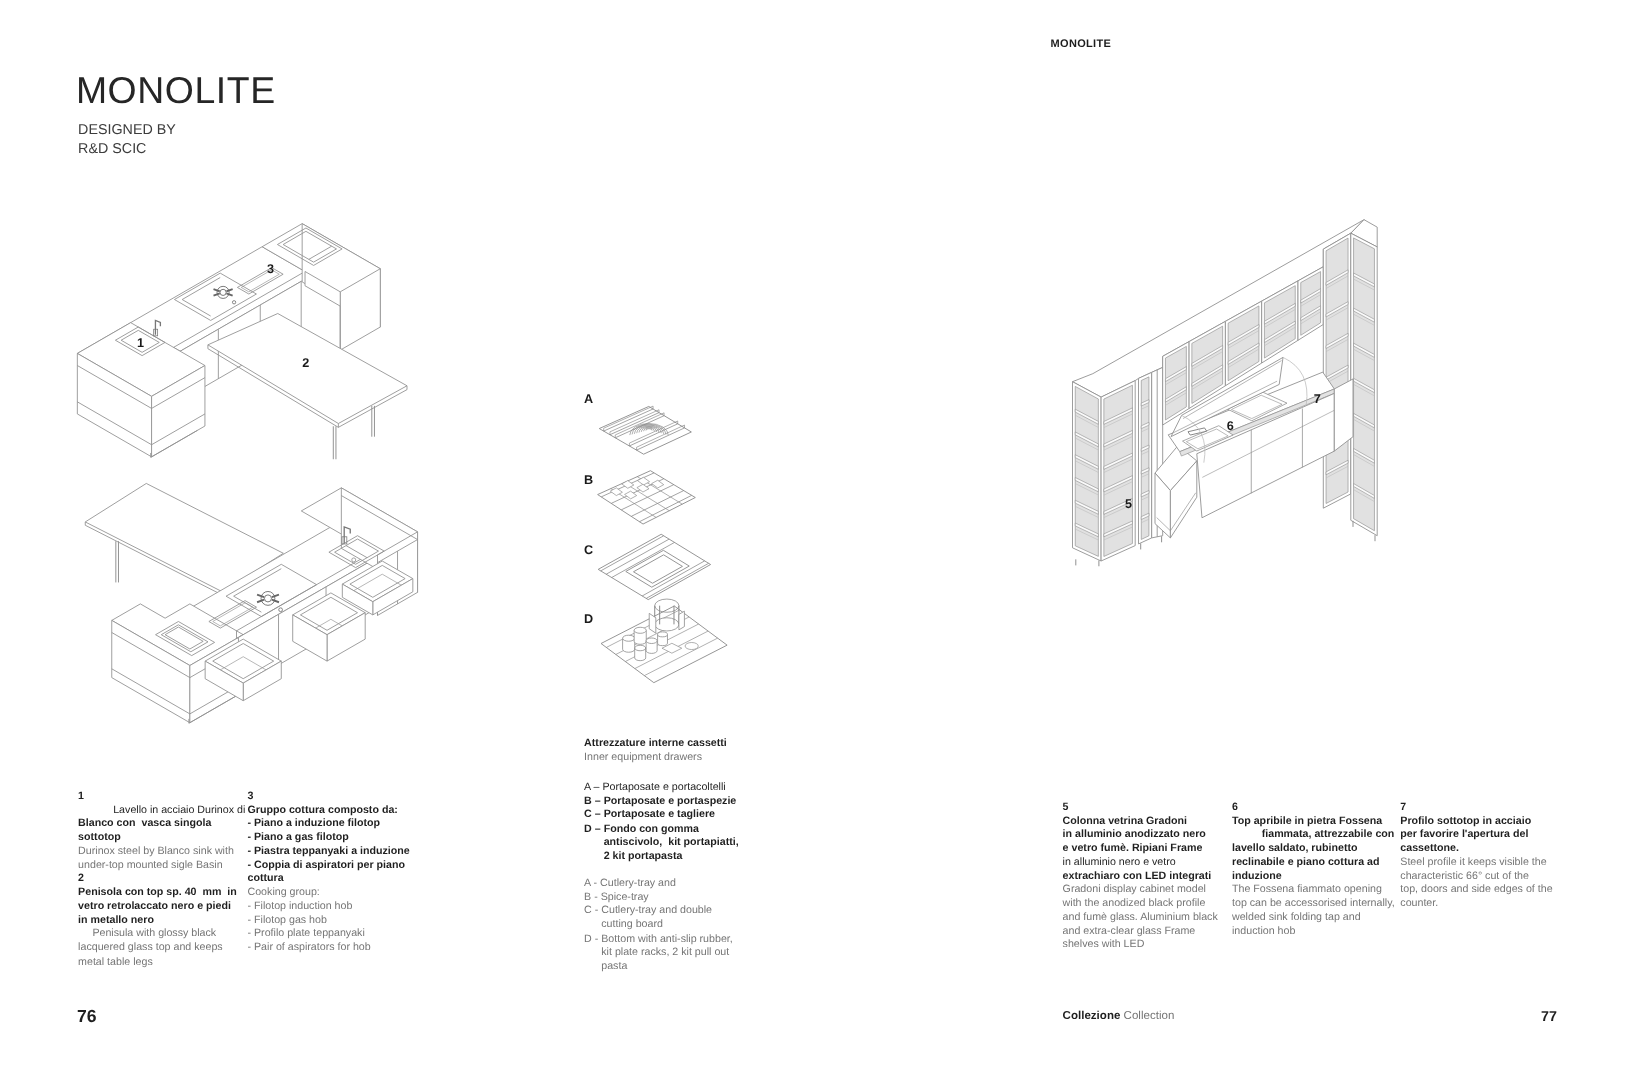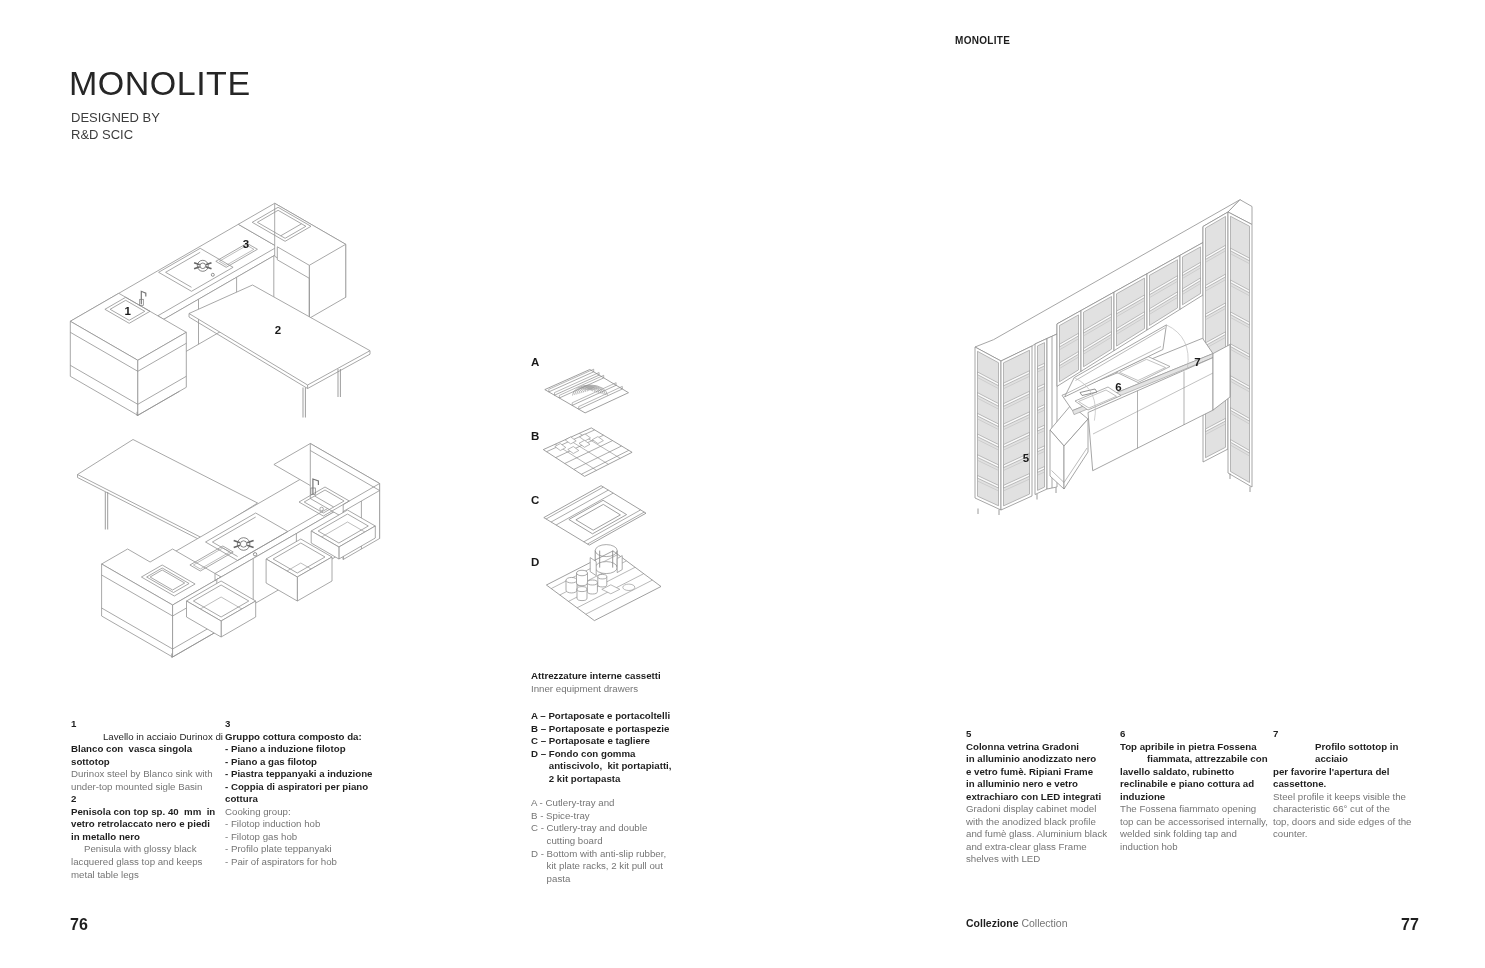--- a/index.html
+++ b/index.html
@@ -444,42 +444,42 @@
     <div style="color:#757575;">- Filotop induction hob</div>
     <div style="color:#757575;">- Filotop gas hob</div>
     <div style="color:#757575;">- Profilo plate teppanyaki</div>
     <div style="color:#757575;">- Pair of aspirators for hob</div>
   </div>
 
 <div style="position:absolute;left:531px;top:670px;width:162px;font-size:9.7px;line-height:12.55px;">
     <div style="font-weight:bold;color:#1f1f1f;">Attrezzature interne cassetti</div>
     <div style="color:#757575;">Inner equipment drawers</div>
     <div style="height:15px;"></div>
-    <div style="font-weight:bold;color:#1f1f1f;">A – Portaposate e portacoltelli</div>
+    <div style="font-weight:normal;color:#1f1f1f;">A – Portaposate e portacoltelli</div>
     <div style="font-weight:bold;color:#1f1f1f;">B – Portaposate e portaspezie</div>
     <div style="font-weight:bold;color:#1f1f1f;">C – Portaposate e tagliere</div>
     <div style="font-weight:bold;color:#1f1f1f;">D – Fondo con gomma</div>
     <div style="font-weight:bold;color:#1f1f1f;"><span style="visibility:hidden">D – </span>antiscivolo,&nbsp; kit portapiatti,</div>
     <div style="font-weight:bold;color:#1f1f1f;"><span style="visibility:hidden">D – </span>2 kit portapasta</div>
     <div style="height:12px;"></div>
     <div style="color:#757575;">A - Cutlery-tray and</div>
     <div style="color:#757575;">B - Spice-tray</div>
     <div style="color:#757575;">C - Cutlery-tray and double</div>
     <div style="color:#757575;"><span style="visibility:hidden">C - </span>cutting board</div>
     <div style="color:#757575;">D - Bottom with anti-slip rubber,</div>
     <div style="color:#757575;"><span style="visibility:hidden">D - </span>kit plate racks, 2 kit pull out</div>
     <div style="color:#757575;"><span style="visibility:hidden">D - </span>pasta</div>
   </div>
 
 <div style="position:absolute;left:966px;top:728px;width:152px;font-size:9.7px;line-height:12.55px;">
     <div style="font-weight:bold;color:#1f1f1f;">5</div>
     <div style="font-weight:bold;color:#1f1f1f;">Colonna vetrina Gradoni</div>
     <div style="font-weight:bold;color:#1f1f1f;">in alluminio anodizzato nero</div>
     <div style="font-weight:bold;color:#1f1f1f;">e vetro fumè. Ripiani Frame</div>
-    <div style="font-weight:bold;color:#1f1f1f;">in alluminio nero e vetro</div>
+    <div style="font-weight:normal;color:#1f1f1f;">in alluminio nero e vetro</div>
     <div style="font-weight:bold;color:#1f1f1f;">extrachiaro con LED integrati</div>
     <div style="color:#757575;">Gradoni display cabinet model</div>
     <div style="color:#757575;">with the anodized black profile</div>
     <div style="color:#757575;">and fumè glass. Aluminium black</div>
     <div style="color:#757575;">and extra-clear glass Frame</div>
     <div style="color:#757575;">shelves with LED</div>
   </div>
 
 <div style="position:absolute;left:1120px;top:728px;width:155px;font-size:9.7px;line-height:12.55px;">
     <div style="font-weight:bold;color:#1f1f1f;">6</div>
@@ -489,25 +489,25 @@
     <div style="font-weight:bold;color:#1f1f1f;">reclinabile e piano cottura ad</div>
     <div style="font-weight:bold;color:#1f1f1f;">induzione</div>
     <div style="color:#757575;">The Fossena fiammato opening</div>
     <div style="color:#757575;">top can be accessorised internally,</div>
     <div style="color:#757575;">welded sink folding tap and</div>
     <div style="color:#757575;">induction hob</div>
   </div>
 
 <div style="position:absolute;left:1273px;top:728px;width:145px;font-size:9.7px;line-height:12.55px;">
     <div style="font-weight:bold;color:#1f1f1f;">7</div>
-    <div style="font-weight:bold;color:#1f1f1f;margin-left:42px;">Profilo sottotop in acciaio</div>
+    <div style="font-weight:bold;color:#1f1f1f;">Profilo sottotop in acciaio</div>
     <div style="font-weight:bold;color:#1f1f1f;">per favorire l'apertura del</div>
     <div style="font-weight:bold;color:#1f1f1f;">cassettone.</div>
     <div style="color:#757575;">Steel profile it keeps visible the</div>
     <div style="color:#757575;">characteristic 66° cut of the</div>
     <div style="color:#757575;">top, doors and side edges of the</div>
     <div style="color:#757575;">counter.</div>
   </div>
 
 <div class="abs" style="left:70px;top:916px;font-size:16px;font-weight:bold;color:#1f1f1f;">76</div>
 
 <div class="abs" style="left:966px;top:917px;font-size:10.5px;"><span style="font-weight:bold;color:#1f1f1f;">Collezione</span> <span style="color:#757575;">Collection</span></div>
 
-<div class="abs" style="left:1401px;top:916px;font-size:16px;font-weight:bold;color:#1f1f1f;">77</div>
+<div class="abs" style="left:1401px;top:916px;font-size:13px;font-weight:bold;color:#1f1f1f;">77</div>
 </body></html>

